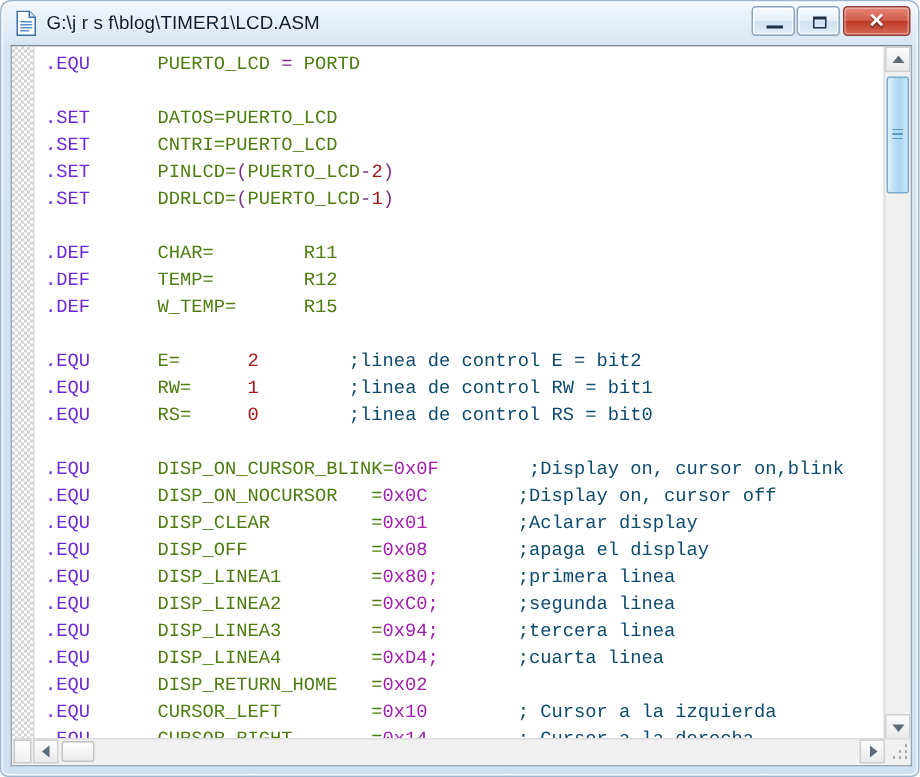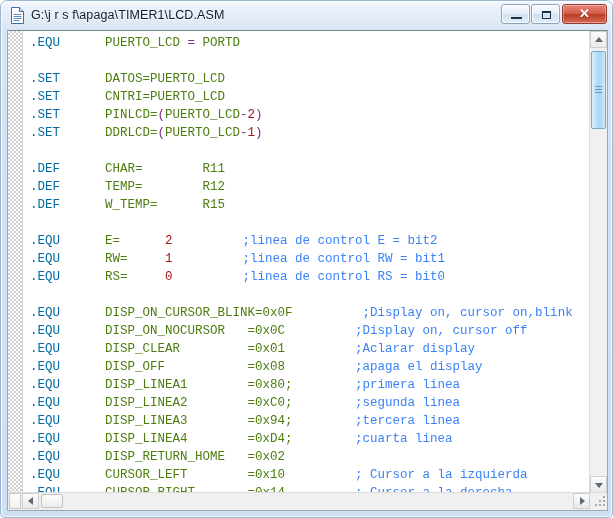--- a/index.html
+++ b/index.html
@@ -170,26 +170,26 @@
     left: 22px;
     top: 3px;
     font-family: "Liberation Mono", "DejaVu Sans Mono", monospace;
     font-size: 12.5px;
     line-height: 18px;
     white-space: pre;
     color: #000000;
     letter-spacing: 0px;
   }
   .code .line { height: 18px; }
-  .tok-dir   { color: #0369a1; }
+  .tok-dir   { color: #6d28d9; }
   .tok-id    { color: #4d7c0f; }
   .tok-op    { color: #7b2d8b; }
   .tok-num   { color: #a31515; }
-  .tok-hex   { color: #4d7c0f; }
-  .tok-cmt   { color: #3b82f6; margin-left: 10px; }
+  .tok-hex   { color: #a21caf; }
+  .tok-cmt   { color: #0c4a6e; }
 
   
   .vscroll {
     position: relative;
     flex: 0 0 17px;
     width: 17px;
     background: #f0f0f0;
     border-left: 1px solid #dcdcdc;
   }
   .vs-up, .vs-down {
@@ -324,21 +324,21 @@
           <path d="M1.5 0.5 H9.5 L13.5 4.5 V16.5 H1.5 Z" fill="#ffffff" stroke="#3a6ea5" stroke-width="1"></path>
           <path d="M9.5 0.5 V4.5 H13.5" fill="#d8e8f7" stroke="#3a6ea5" stroke-width="1"></path>
           <g stroke="#5a8ec4" stroke-width="1">
             <line x1="3.5" y1="7.5" x2="11.5" y2="7.5"></line>
             <line x1="3.5" y1="9.5" x2="11.5" y2="9.5"></line>
             <line x1="3.5" y1="11.5" x2="11.5" y2="11.5"></line>
             <line x1="3.5" y1="13.5" x2="9.5" y2="13.5"></line>
           </g>
         </svg>
       </span>
-      <span class="title-text">G:\j r s f\apaga\TIMER1\LCD.ASM</span>
+      <span class="title-text">G:\j r s f\blog\TIMER1\LCD.ASM</span>
 
       <div class="winbtns">
         <div class="winbtn">
           <span class="glyph-min"></span>
         </div>
         <div class="winbtn">
           <span class="glyph-max"></span>
         </div>
         <div class="winbtn close">
           <span class="glyph-close">✕</span>

